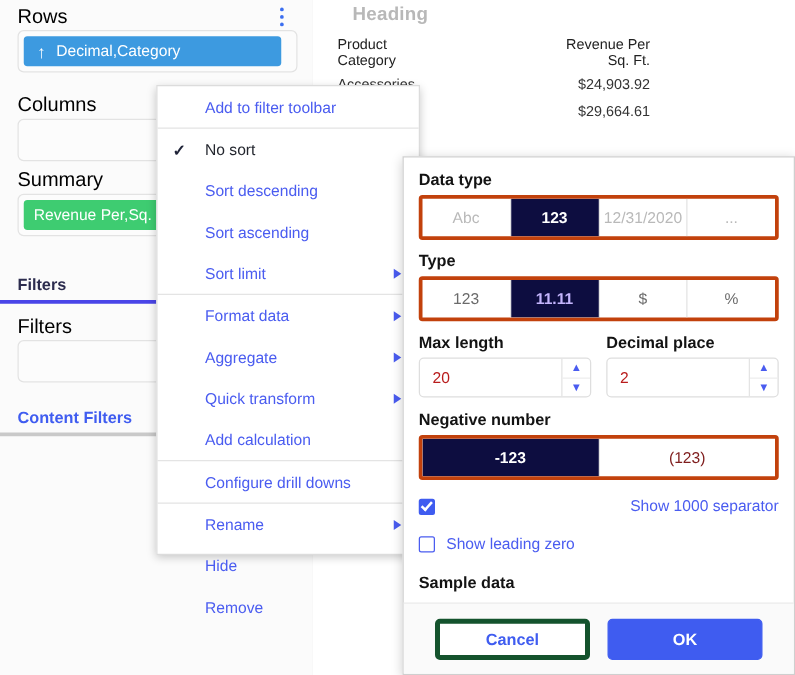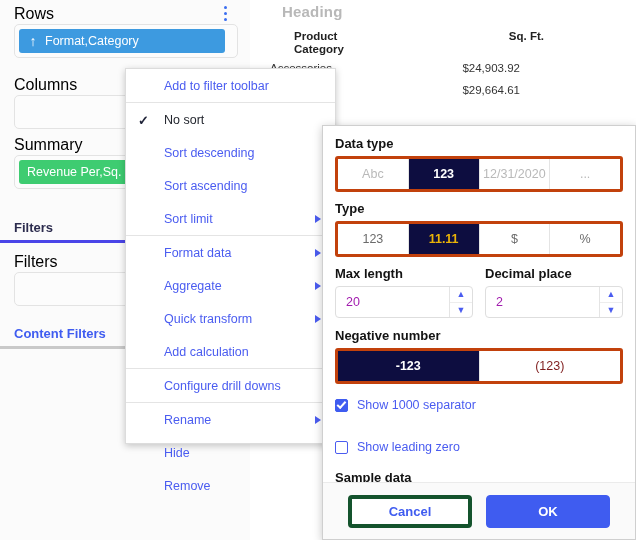--- a/index.html
+++ b/index.html
@@ -30,21 +30,21 @@
     font-size:14px;line-height:1;color:#fff;
   }
   #kebab{display:flex;flex-direction:column;gap:3px;align-items:center;cursor:pointer;}
   #kebab i{display:block;width:3px;height:3px;background:#3b6ef0;border-radius:50%;}
   .tabhead{font-size:13px;font-weight:700;}
   .tabrule{height:3px;}
 
   
   #report{left:250px;top:0;width:386px;height:540px;background:#ffffff;}
   #heading{font-size:15px;color:#b8b8b8;font-weight:700;letter-spacing:.2px;}
-  .th{font-size:11.5px;color:#222;font-weight:700;line-height:13px;margin-left:24px;}
+  .th{font-size:11.5px;color:#222;font-weight:400;line-height:13px;}
   .td{font-size:11.5px;color:#333;}
 
   
   #ctx-menu{
     left:125px;top:68px;width:211px;height:376px;
     background:#ffffff;border:1px solid #dcdcdc;
     box-shadow:0 2px 7px rgba(0,0,0,.22);
     box-sizing:border-box;
   }
   .mi{
@@ -73,26 +73,26 @@
   .fld-label{font-size:13px;font-weight:700;color:#131313;margin-bottom:5px;}
   .seg{display:flex;border:3px solid #c2410c;border-radius:3px;overflow:hidden;background:#fff;}
   .seg > div{
     flex:1;height:30px;display:flex;align-items:center;justify-content:center;
     font-size:12.5px;color:#b9b9b9;border-right:1px solid #e4e4e4;box-sizing:border-box;cursor:pointer;
     white-space:nowrap;
   }
   .seg > div:last-child{border-right:none;}
   .seg > div.on{background:#0d0d40;color:#ffffff;font-weight:700;}
   .seg.dark-unsel > div{color:#6b6b6b;}
-  .seg.dark-unsel > div.on{color:#eab308;}
+  .seg.dark-unsel > div.on{color:#c4b5fd;}
 
   .row2{display:flex;gap:12px;}
   .col{flex:1;}
   .spin{display:flex;border:1px solid #dedede;border-radius:4px;height:32px;box-sizing:border-box;background:#fff;}
-  .spin .val{flex:1;display:flex;align-items:center;padding-left:10px;font-size:12.5px;color:#a21caf;}
+  .spin .val{flex:1;display:flex;align-items:center;padding-left:10px;font-size:12.5px;color:#b91c1c;}
   .spin .btns{width:22px;border-left:1px solid #e4e4e4;display:flex;flex-direction:column;}
   .spin .btns span{
     flex:1;display:flex;align-items:center;justify-content:center;cursor:pointer;font-size:9px;color:#4a5cf0;
   }
   .spin .btns span:first-child{border-bottom:1px solid #ededed;}
 
   .cbrow{display:flex;align-items:center;height:26px;cursor:pointer;}
   .cbox{
     width:13px;height:13px;border:1.6px solid #4a5cf0;border-radius:2px;box-sizing:border-box;
     margin-right:9px;display:flex;align-items:center;justify-content:center;background:#fff;
@@ -124,21 +124,21 @@
 
   <div class="abs" id="kebab" style="left:224px;top:6px;">
     <i></i>
       <i></i>
       <i></i>
   </div>
 
   <div class="abs dropwell" style="left:14px;top:24px;width:222px;height:32px;">
     <div class="chip blue" style="margin:4px;width:206px;">
       <span class="arrow-up">↑</span>
-      <span>Format,Category</span>
+      <span>Decimal,Category</span>
     </div>
   </div>
 
   <div class="abs" style="left:14px;top:76px;">Columns</div>
   <div class="abs dropwell" style="left:14px;top:95px;width:222px;height:32px;"></div>
 
   <div class="abs" style="left:14px;top:136px;">Summary</div>
   <div class="abs dropwell" style="left:14px;top:155px;width:222px;height:32px;">
     <div class="chip green" style="margin:4px;width:123px;">
       <span>Revenue Per,Sq. Ft.</span>
@@ -156,20 +156,21 @@
 </div>
 
 <div class="abs" id="report">
   <div class="abs" id="heading" style="left:32px;top:3px;">Heading</div>
 
   <div class="abs th" style="left:20px;top:30px;width:110px;text-align:left;">
     <div>Product</div>
     <div>Category</div>
   </div>
   <div class="abs th" style="left:140px;top:30px;width:130px;text-align:right;">
+    <div>Revenue Per</div>
     <div>Sq. Ft.</div>
   </div>
 
   <div class="abs" style="left:20px;top:62px;width:250px;">
     <span class="td abs" style="left:0;top:0;">Accessories</span>
     <span class="td abs" style="left:120px;top:0;width:130px;text-align:right;">$24,903.92</span>
   </div>
   <div class="abs" style="left:20px;top:84px;width:250px;">
     <span class="td abs" style="left:0;top:0;">ler</span>
     <span class="td abs" style="left:120px;top:0;width:130px;text-align:right;">$29,664.61</span>
@@ -278,25 +279,25 @@
         </div>
       </div>
     </div>
 
     <div class="fld-label" style="margin-top:10px;">Negative number</div>
     <div class="seg">
       <div class="on">-123</div>
       <div style="color:#7f1d1d;">(123)</div>
     </div>
 
-    <div class="cbrow" style="margin-top:8px;">
+    <div class="cbrow" style="margin-top:8px;justify-content:space-between;">
       <span class="cbox on"></span>
       <span class="cblabel">Show 1000 separator</span>
     </div>
-    <div class="cbrow" style="margin-top:16px;">
+    <div class="cbrow" style="margin-top:4px;">
       <span class="cbox"></span>
       <span class="cblabel">Show leading zero</span>
     </div>
 
     <div class="fld-label" style="margin-top:10px;">Sample data</div>
   </div>
 
   <div id="dlg-footer">
     <div class="btn ghost">Cancel</div>
     <div class="btn primary">OK</div>

